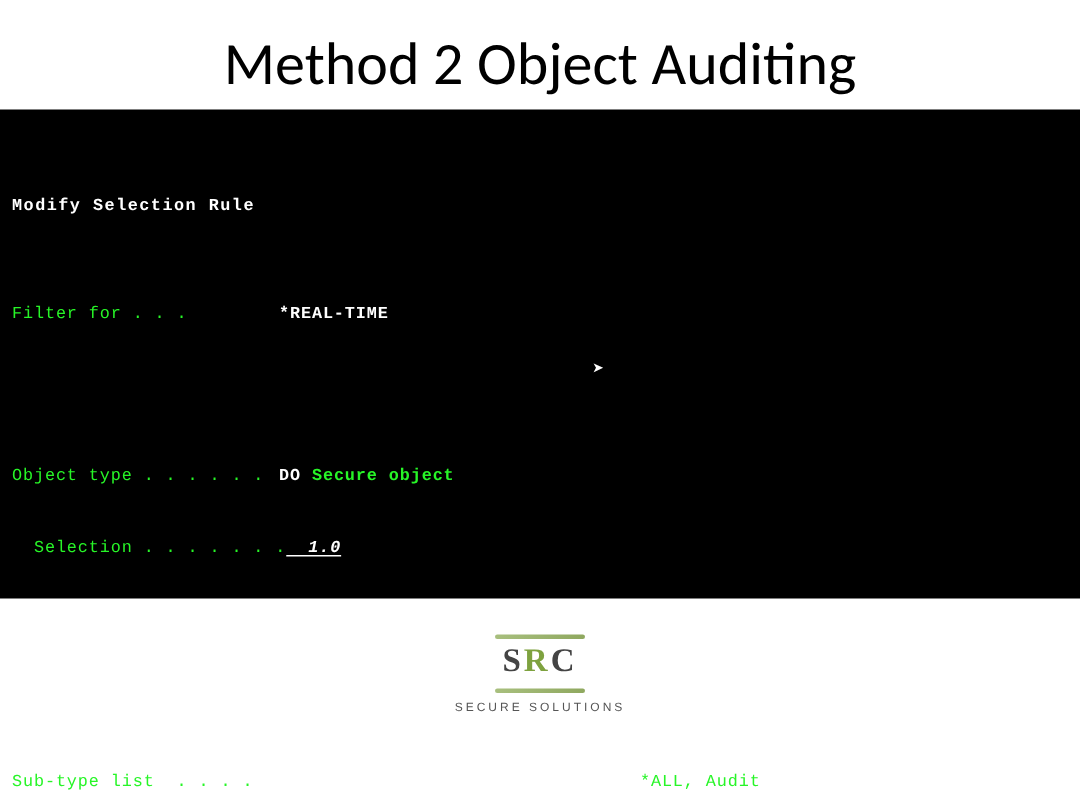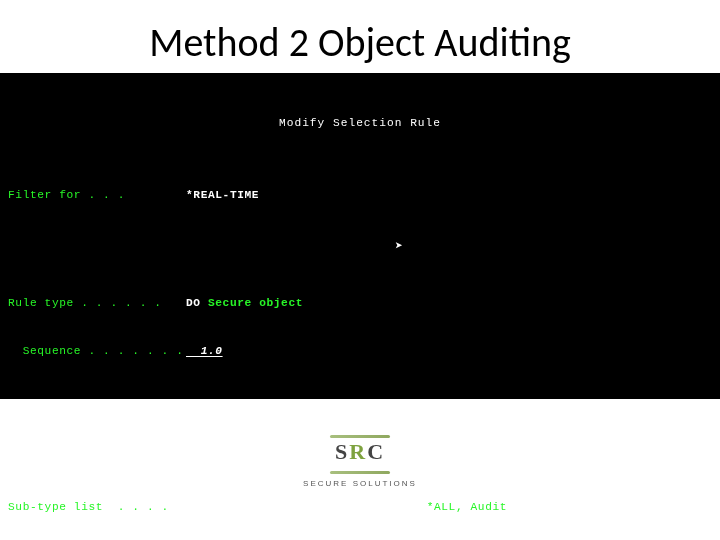--- a/index.html
+++ b/index.html
@@ -26,25 +26,26 @@
     font-size: 11.2px;
     line-height: 16px;
     padding: 10px 8px 14px 8px;
     white-space: pre;
     letter-spacing: 0.6px;
     position: relative;
     height: 326px;
   }
   .t-title {
     color: #fff;
-    text-align: center;
+    text-align: left;
     display: block;
     letter-spacing: 1px;
     margin-bottom: 8px;
-    font-weight: 400;
+    font-weight: 700;
+    margin-top: 15px;
   }
   .row {
     display: flex;
     align-items: baseline;
     min-height: 16px;
   }
   .lbl { color: #27f527; min-width: 178px; }
   .val { color: #fff; font-weight: 700; }
   .valg { color: #27f527; font-weight: 700; }
   .hint { color: #27f527; }
@@ -55,21 +56,21 @@
     position: absolute;
     left: 395px;
     top: 166px;
     color: #fff;
     font-size: 13px;
     pointer-events: none;
   }
   .logo-area {
     display: flex;
     justify-content: center;
-    margin-top: 32px;
+    margin-top: 20px;
     text-decoration: underline;
   }
   .logo {
     width: 140px;
     height: 60px;
     position: relative;
   }
   .logo .bar {
     position: absolute;
     width: 60px;
@@ -111,27 +112,27 @@
 <div class="terminal">
   <span class="t-title">Modify Selection Rule</span>
 
   <div class="row">
     <span class="lbl">Filter for . . .</span>
     <span class="val">*REAL-TIME</span>
   </div>
   <div class="gap"></div>
 
   <div class="row">
-    <span class="lbl">Rule type . . . . . .</span>
+    <span class="lbl">Object type . . . . . .</span>
     <span class="val">DO</span>
     <span> </span>
     <span class="valg">Secure object</span>
   </div>
   <div class="row">
-    <span class="lbl">  Sequence . . . . . . .</span>
+    <span class="lbl">  Selection . . . . . . .</span>
     <span class="val u">  1.0</span>
   </div>
   <div class="gap"></div>
 
   <div class="row">
     <span class="val">Monitor deleted object in LIbrary Cheney</span>
   </div>
   <div class="row">
     <span class="lbl">Sub-type list  . . . .</span>
     <span class="val u" style="min-width:226px;display:inline-block;">*ALL</span>

